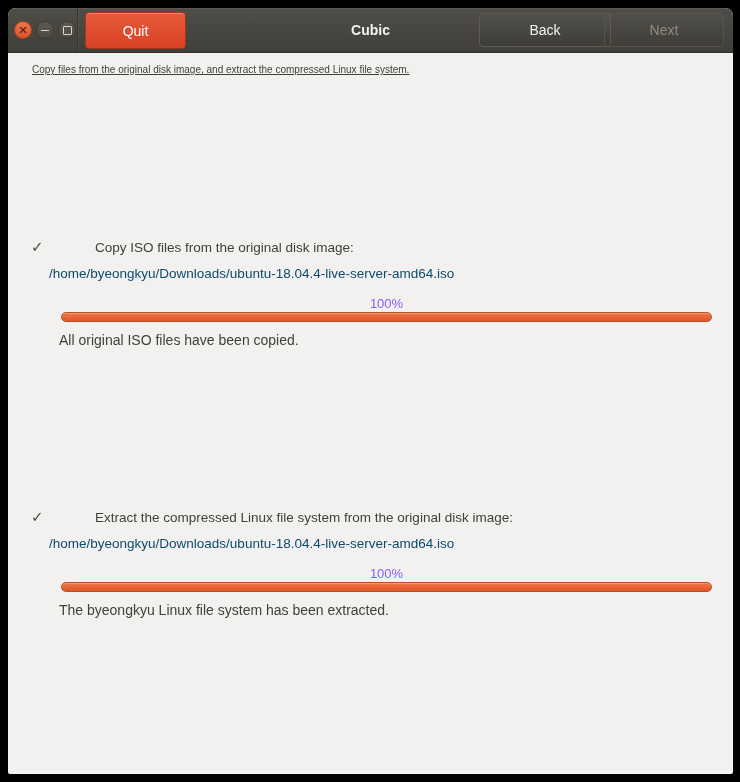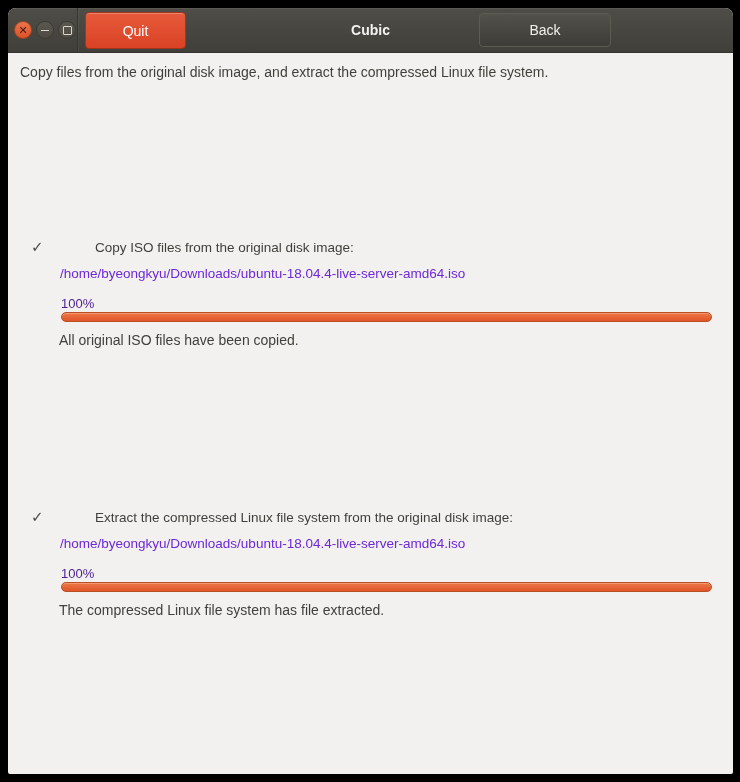--- a/index.html
+++ b/index.html
@@ -62,33 +62,33 @@
     background:linear-gradient(rgba(255,255,255,0.02),rgba(0,0,0,0.05));
     border:1px solid #55534a;color:#8f8d83;
   }
   .title{
     position:absolute;left:0;top:0;width:100%;height:44px;
     display:flex;align-items:center;justify-content:center;
     color:#f3f2ef;font-size:14px;font-weight:bold;pointer-events:none;
   }
   
   .intro{
-    position:absolute;left:12px;top:56px;font-size:14px;color:#403f3b;
+    position:absolute;left:24px;top:56px;font-size:10px;color:#403f3b;text-decoration:underline;
   }
   .task{position:absolute;left:0;width:725px;height:110px;}
   .task.t0{top:230px;}
   .task.t1{top:500px;}
   .check{
     position:absolute;left:23px;top:0;font-size:15px;font-weight:bold;color:#4b4a42;
   }
   .task-label{position:absolute;left:51px;top:2px;font-size:13.5px;color:#403f3b;margin-left:36px;}
-  .task-path{position:absolute;left:52px;top:28px;font-size:13.5px;color:#6d28d9;}
+  .task-path{position:absolute;left:41px;top:28px;font-size:13.5px;color:#0c4a6e;}
   .pct{
-    position:absolute;left:53px;top:58px;width:651px;
-    font-size:13px;color:#4c1d95;
+    position:absolute;left:53px;top:58px;width:651px;text-align:center;
+    font-size:13px;color:#8b5cf6;
   }
   .bar{
     position:absolute;left:53px;top:74px;width:651px;height:10px;
     border-radius:6px;background:#dedcd7;box-sizing:border-box;
   }
   .bar-fill{
     height:100%;border-radius:6px;box-sizing:border-box;
     background:linear-gradient(#ee7847,#df5527);
     border:1px solid #bb4f23;
     box-shadow:inset 0 1px 0 rgba(255,255,255,0.25);
@@ -109,20 +109,21 @@
         <span class="min-glyph"></span>
       </div>
       <div class="wbtn minmax">
         <span class="max-glyph"></span>
       </div>
     </div>
     <div class="hdr-divider"></div>
     <div class="title">Cubic</div>
     <div class="hdr-btn quit">Quit</div>
     <div class="hdr-btn back">Back</div>
+    <div class="hdr-btn next">Next</div>
   </div>
 
   <div class="intro">Copy files from the original disk image, and extract the compressed Linux file system.</div>
 
   <div class="task t0">
     <span class="check">✓</span>
     <div class="task-label">Copy ISO files from the original disk image:</div>
     <div class="task-path">/home/byeongkyu/Downloads/ubuntu-18.04.4-live-server-amd64.iso</div>
     <div class="pct">100%</div>
     <div class="bar">
@@ -132,16 +133,16 @@
   </div>
 
   <div class="task t1">
     <span class="check">✓</span>
     <div class="task-label">Extract the compressed Linux file system from the original disk image:</div>
     <div class="task-path">/home/byeongkyu/Downloads/ubuntu-18.04.4-live-server-amd64.iso</div>
     <div class="pct">100%</div>
     <div class="bar">
       <div class="bar-fill" style="width: 100%;"></div>
     </div>
-    <div class="task-status">The compressed Linux file system has file extracted.</div>
+    <div class="task-status">The byeongkyu Linux file system has been extracted.</div>
   </div>
 
 </div>
 
 </body></html>

